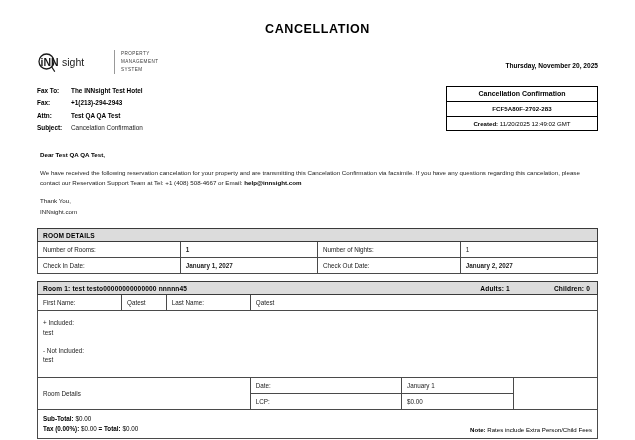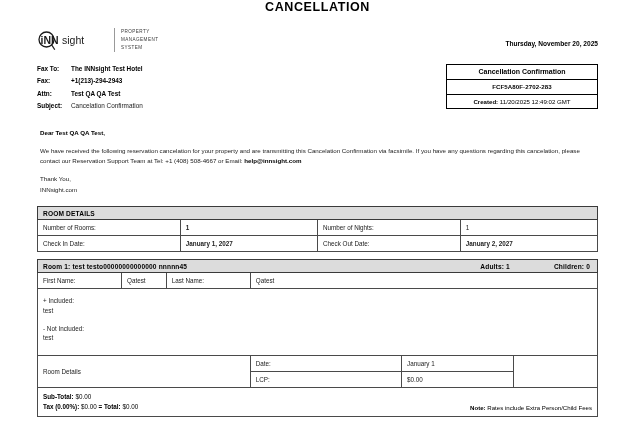--- a/index.html
+++ b/index.html
@@ -19,20 +19,21 @@
     background: #ffffff;
     overflow: hidden;
   }
 
   
   .doc-title {
     text-align: center;
     font-size: 12.5px;
     font-weight: bold;
     letter-spacing: 0.6px;
+    padding-top: 22px;
     color: #000;
   }
 
   
   .header-band {
     display: flex;
     justify-content: space-between;
     align-items: flex-start;
     padding: 14px 37px 0 37px;
   }

